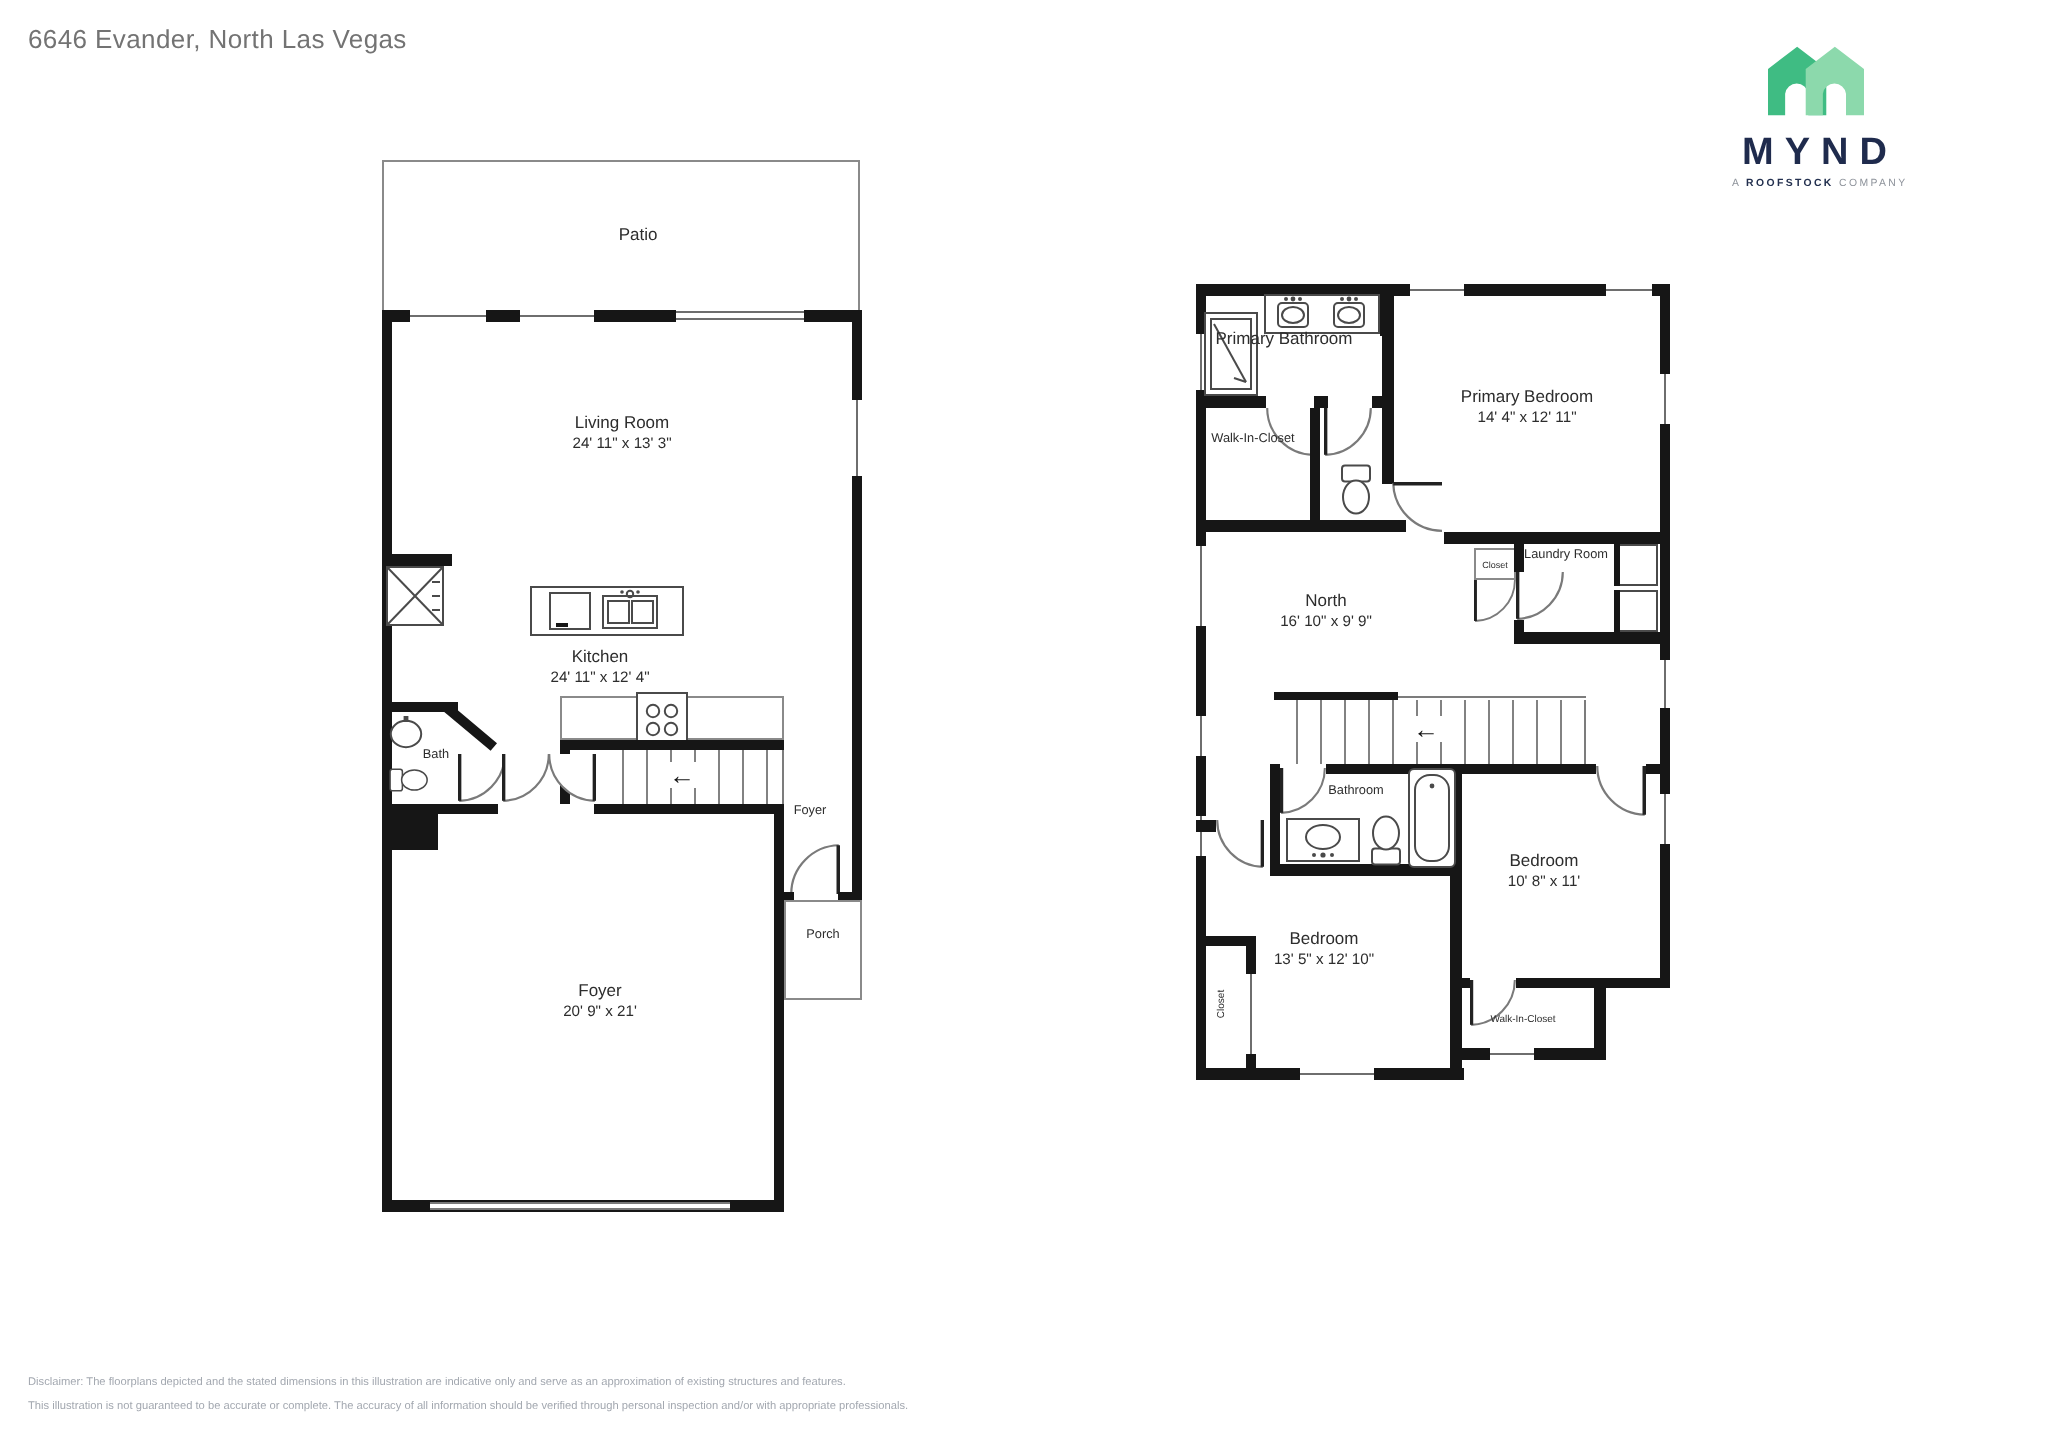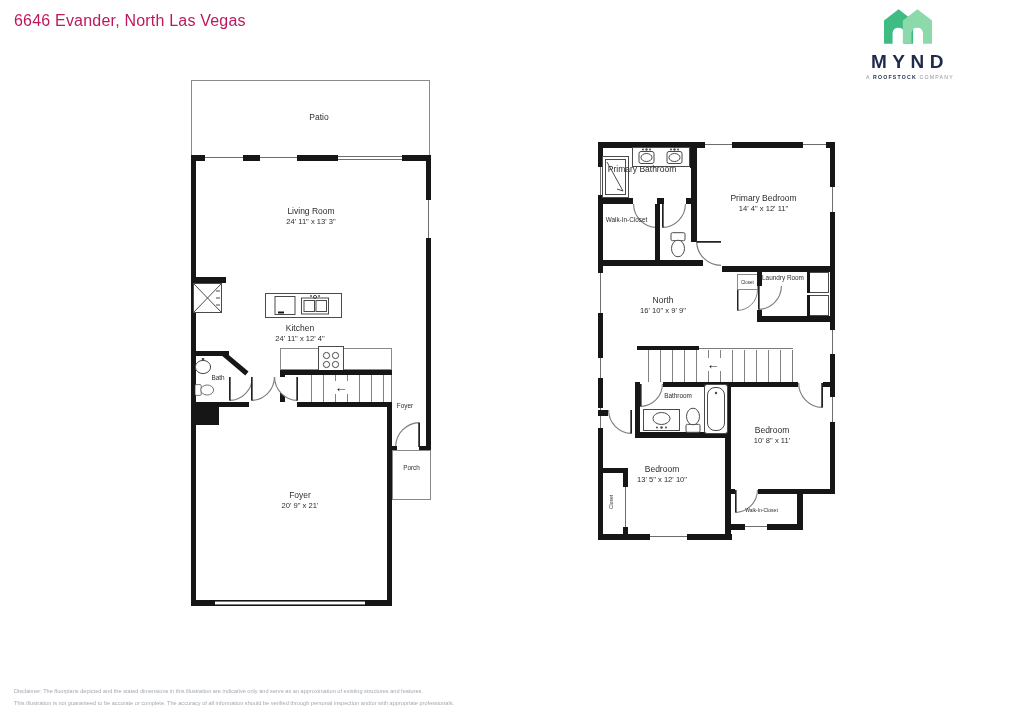--- a/index.html
+++ b/index.html
@@ -15,22 +15,22 @@
   .gdoor{position:absolute;background:linear-gradient(to bottom,#787878 0 1px,#fff 1px 3px,#787878 3px 4px)}
   .lbl{position:absolute;text-align:center;color:#2d2d2d;font-size:8.5px;line-height:1.35}
   .lbl .dims{font-size:7.6px}
   .lbl-sm{font-size:6.4px}
   .lbl-xs{font-size:5px}
   .vlabel{position:absolute;display:flex;align-items:center;justify-content:center;text-align:center;color:#2d2d2d}
   .vlabel>span{transform:rotate(-90deg);white-space:nowrap}
   .stairs{position:absolute;background:repeating-linear-gradient(90deg,#fff 0 11px,#828282 11px 12px)}
   .arrow{position:absolute;font-weight:bold;font-size:13px;color:#111;line-height:1}
   .tline{position:absolute;background:#7c7c7c}
-  .title{position:absolute;left:14px;top:12px;font-size:16px;color:#be185d;letter-spacing:.2px}
-  .logo{position:absolute;left:866px;top:8px;width:84px;text-align:center}
+  .title{position:absolute;left:14px;top:12px;font-size:13px;color:#737373;letter-spacing:.2px}
+  .logo{position:absolute;left:866px;top:22px;width:84px;text-align:center}
   .logo .brand{font-size:19px;font-weight:bold;letter-spacing:5.5px;margin-top:2px;padding-left:4px}
   .logo .tag{font-size:5.2px;letter-spacing:1.2px;color:#8e939b;margin-top:1px;white-space:nowrap}
   .logo .tag b{color:#23304f}
   .disc{position:absolute;left:14px;color:#a3a8b0;font-size:10px;transform:scale(.56);transform-origin:left top;white-space:nowrap}
 </style>
 </head>
 <body>
 
 <svg width="0" height="0" style="position:absolute" aria-hidden="true">
   <defs>

